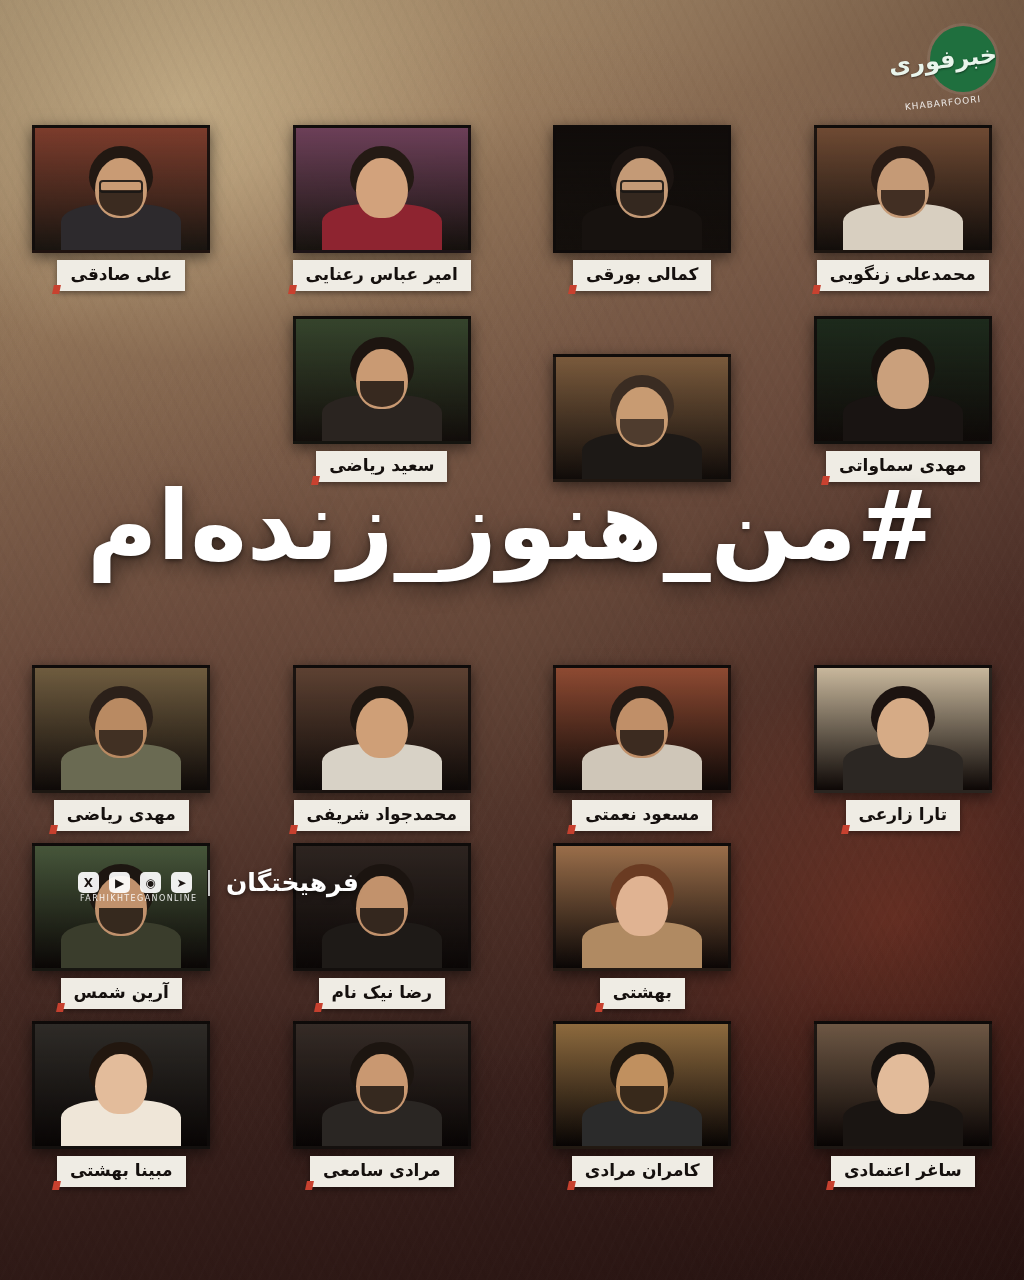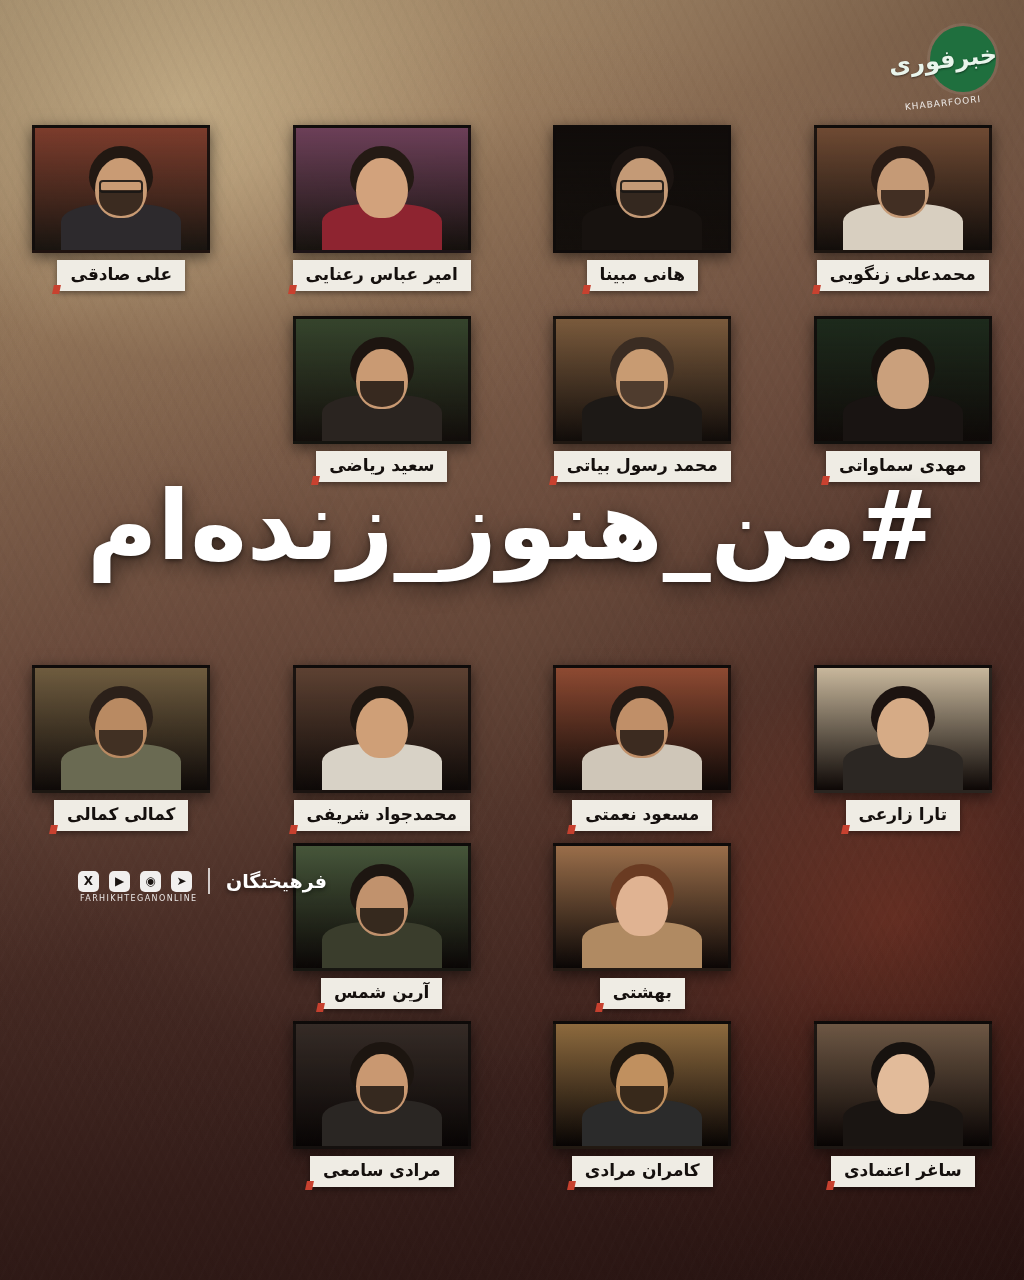--- a/index.html
+++ b/index.html
@@ -216,21 +216,21 @@
     white-space: nowrap;
   }
   .divider {
     width: 2px;
     height: 26px;
     background: rgba(255,255,255,0.75);
     margin: 0 6px;
   }
   .brandname {
     color: #ffffff;
-    font-size: 19px;
+    font-size: 25px;
     font-weight: bold;
     direction: rtl;
     letter-spacing: -1px;
     text-shadow: 0 2px 5px rgba(0,0,0,0.5);
   }
 </style>
 </head>
 <body>
 
 <div class="poster">
@@ -253,21 +253,21 @@
         <div class="nameplate">محمدعلی زنگویی</div>
       </div>
       <div class="cell">
         <div class="photo" style="background: linear-gradient(rgb(16, 12, 10) 0%, rgba(0, 0, 0, 0.85) 100%);">
           <div class="body" style="width: 120px; height: 46px; background: rgb(23, 18, 15);"></div>
           <div class="hair" style="width: 64px; height: 52px; top: 18px; background: rgb(27, 20, 17);"></div>
           <div class="head" style="width: 52px; height: 60px; top: 30px; background: rgb(196, 154, 118);"></div>
           <div class="beard" style="width: 44px; height: 26px; top: 62px; background: rgb(27, 20, 17);"></div>
           <div class="glasses" style="width: 40px; top: 52px;"></div>
         </div>
-        <div class="nameplate">هانی مبینا</div>
+        <div class="nameplate">کمالی بورقی</div>
       </div>
       <div class="cell">
         <div class="photo" style="background: linear-gradient(rgb(108, 63, 88) 0%, rgba(0, 0, 0, 0.85) 100%);">
           <div class="body" style="width: 120px; height: 46px; background: rgb(142, 36, 48);"></div>
           <div class="hair" style="width: 64px; height: 52px; top: 18px; background: rgb(36, 26, 20);"></div>
           <div class="head" style="width: 52px; height: 60px; top: 30px; background: rgb(210, 162, 124);"></div>
         </div>
         <div class="nameplate">امیر عباس رعنایی</div>
       </div>
       <div class="cell">
@@ -290,21 +290,20 @@
         </div>
         <div class="nameplate">مهدی سماواتی</div>
       </div>
       <div class="cell">
         <div class="photo" style="background: linear-gradient(rgb(122, 90, 60) 0%, rgba(0, 0, 0, 0.85) 100%);">
           <div class="body" style="width: 120px; height: 46px; background: rgb(29, 25, 22);"></div>
           <div class="hair" style="width: 64px; height: 52px; top: 18px; background: rgb(58, 44, 34);"></div>
           <div class="head" style="width: 52px; height: 60px; top: 30px; background: rgb(200, 155, 114);"></div>
           <div class="beard" style="width: 44px; height: 26px; top: 62px; background: rgb(58, 44, 34);"></div>
         </div>
-        <div class="nameplate">محمد رسول بیاتی</div>
       </div>
       <div class="cell">
         <div class="photo" style="background: linear-gradient(rgb(53, 68, 44) 0%, rgba(0, 0, 0, 0.85) 100%);">
           <div class="body" style="width: 120px; height: 46px; background: rgb(42, 36, 32);"></div>
           <div class="hair" style="width: 64px; height: 52px; top: 18px; background: rgb(29, 21, 16);"></div>
           <div class="head" style="width: 52px; height: 60px; top: 30px; background: rgb(201, 154, 115);"></div>
           <div class="beard" style="width: 44px; height: 26px; top: 62px; background: rgb(29, 21, 16);"></div>
         </div>
         <div class="nameplate">سعید ریاضی</div>
       </div>
@@ -338,37 +337,46 @@
         </div>
         <div class="nameplate">محمدجواد شریفی</div>
       </div>
       <div class="cell">
         <div class="photo" style="background: linear-gradient(rgb(111, 92, 63) 0%, rgba(0, 0, 0, 0.85) 100%);">
           <div class="body" style="width: 120px; height: 46px; background: rgb(106, 106, 82);"></div>
           <div class="hair" style="width: 64px; height: 52px; top: 18px; background: rgb(43, 32, 25);"></div>
           <div class="head" style="width: 52px; height: 60px; top: 30px; background: rgb(185, 138, 98);"></div>
           <div class="beard" style="width: 44px; height: 26px; top: 62px; background: rgb(43, 32, 25);"></div>
         </div>
-        <div class="nameplate">کمالی کمالی</div>
+        <div class="nameplate">مهدی ریاضی</div>
       </div>
     </div>
   <div class="grid" id="grid-row-3" style="top: 810px;">
       <div class="cell empty">
         <div class="photo" style="background: linear-gradient(rgb(0, 0, 0) 0%, rgba(0, 0, 0, 0.85) 100%);"></div>
         <div class="nameplate"></div>
       </div>
       <div class="cell">
         <div class="photo" style="background: linear-gradient(rgb(154, 110, 74) 0%, rgba(0, 0, 0, 0.85) 100%);">
           <div class="body" style="width: 120px; height: 46px; background: rgb(176, 138, 98);"></div>
           <div class="hair" style="width: 64px; height: 52px; top: 18px; background: rgb(106, 59, 34);"></div>
           <div class="head" style="width: 52px; height: 60px; top: 30px; background: rgb(224, 179, 146);"></div>
         </div>
         <div class="nameplate">بهشتی</div>
       </div>
       <div class="cell">
+        <div class="photo" style="background: linear-gradient(rgb(45, 36, 32) 0%, rgba(0, 0, 0, 0.85) 100%);">
+          <div class="body" style="width: 120px; height: 46px; background: rgb(30, 26, 23);"></div>
+          <div class="hair" style="width: 64px; height: 52px; top: 18px; background: rgb(27, 20, 16);"></div>
+          <div class="head" style="width: 52px; height: 60px; top: 30px; background: rgb(194, 146, 108);"></div>
+          <div class="beard" style="width: 44px; height: 26px; top: 62px; background: rgb(27, 20, 16);"></div>
+        </div>
+        <div class="nameplate">رضا نیک نام</div>
+      </div>
+      <div class="cell">
         <div class="photo" style="background: linear-gradient(rgb(70, 86, 58) 0%, rgba(0, 0, 0, 0.85) 100%);">
           <div class="body" style="width: 120px; height: 46px; background: rgb(58, 61, 44);"></div>
           <div class="hair" style="width: 64px; height: 52px; top: 18px; background: rgb(29, 22, 17);"></div>
           <div class="head" style="width: 52px; height: 60px; top: 30px; background: rgb(193, 146, 109);"></div>
           <div class="beard" style="width: 44px; height: 26px; top: 62px; background: rgb(29, 22, 17);"></div>
         </div>
         <div class="nameplate">آرین شمس</div>
       </div>
     </div>
   <div class="grid" id="grid-row-4" style="top: 988px;">
@@ -390,20 +398,28 @@
         <div class="nameplate">کامران مرادی</div>
       </div>
       <div class="cell">
         <div class="photo" style="background: linear-gradient(rgb(53, 43, 38) 0%, rgba(0, 0, 0, 0.85) 100%);">
           <div class="body" style="width: 120px; height: 46px; background: rgb(42, 38, 35);"></div>
           <div class="hair" style="width: 64px; height: 52px; top: 18px; background: rgb(28, 21, 16);"></div>
           <div class="head" style="width: 52px; height: 60px; top: 30px; background: rgb(201, 152, 113);"></div>
           <div class="beard" style="width: 44px; height: 26px; top: 62px; background: rgb(28, 21, 16);"></div>
         </div>
         <div class="nameplate">مرادی سامعی</div>
+      </div>
+      <div class="cell">
+        <div class="photo" style="background: linear-gradient(rgb(46, 43, 39) 0%, rgba(0, 0, 0, 0.85) 100%);">
+          <div class="body" style="width: 120px; height: 46px; background: rgb(239, 230, 216);"></div>
+          <div class="hair" style="width: 64px; height: 52px; top: 18px; background: rgb(34, 23, 15);"></div>
+          <div class="head" style="width: 52px; height: 60px; top: 30px; background: rgb(227, 188, 155);"></div>
+        </div>
+        <div class="nameplate">مبینا بهشتی</div>
       </div>
     </div>
 
   <div class="social">
     <div class="sicon">X</div>
     <div class="sicon">▶</div>
     <div class="sicon">◉</div>
     <div class="sicon">➤</div>
     <div class="divider"></div>
     <div class="brandname">فرهیختگان</div>

